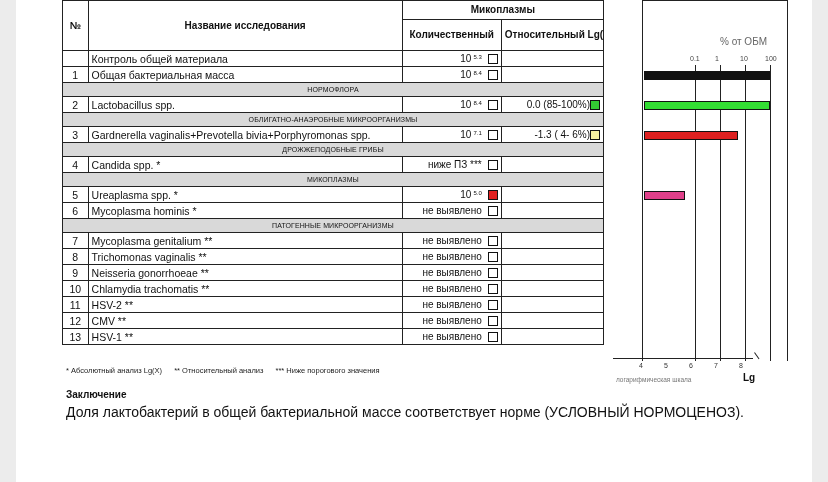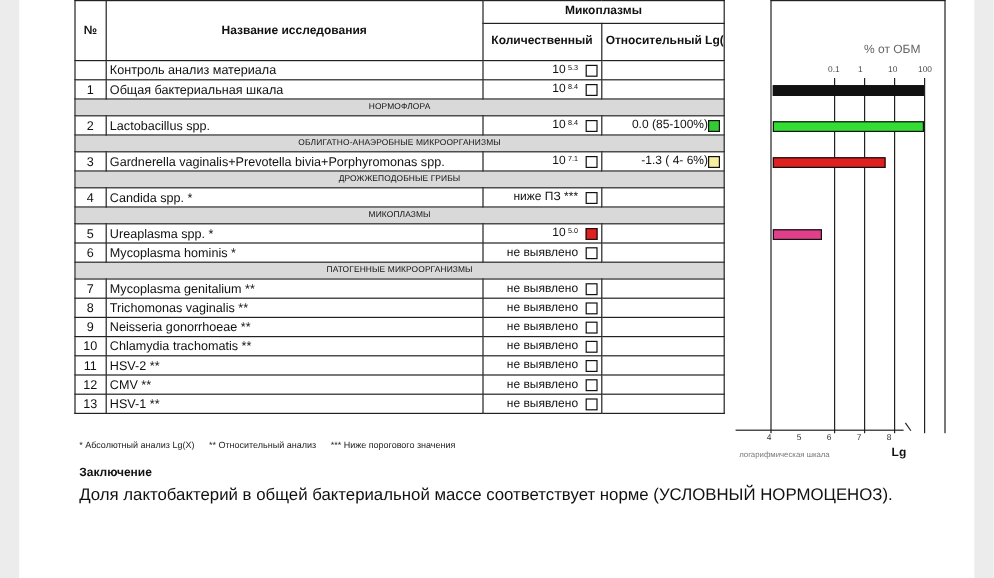--- a/index.html
+++ b/index.html
@@ -75,32 +75,32 @@
       <th colspan="2" class="hdr-res">Микоплазмы</th>
     </tr>
     <tr>
       <th class="hdr2">Количественный</th>
       <th class="hdr2">Относительный Lg(X/ОБМ)</th>
     </tr>
   </thead>
   <tbody id="tbody">
       <tr>
         <td class="c-num"></td>
-        <td>Контроль анализ материала</td>
+        <td>Контроль общей материала</td>
         <td>
           <div class="qty">
             <span class="val"><span>10</span><sup>5.3</sup></span>
             <span class="box" style="background: rgb(255, 255, 255);"></span>
           </div>
         </td>
         <td></td>
       </tr>
       <tr>
         <td class="c-num">1</td>
-        <td>Общая бактериальная шкала</td>
+        <td>Общая бактериальная масса</td>
         <td>
           <div class="qty">
             <span class="val"><span>10</span><sup>8.4</sup></span>
             <span class="box" style="background: rgb(255, 255, 255);"></span>
           </div>
         </td>
         <td></td>
       </tr>
       <tr class="section">
         <td colspan="4">Нормофлора</td>

